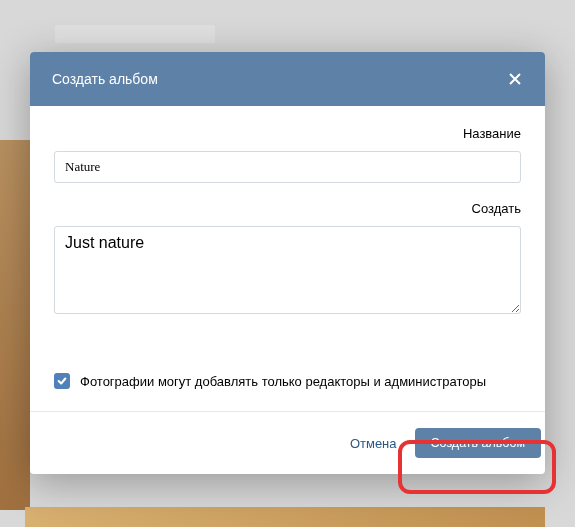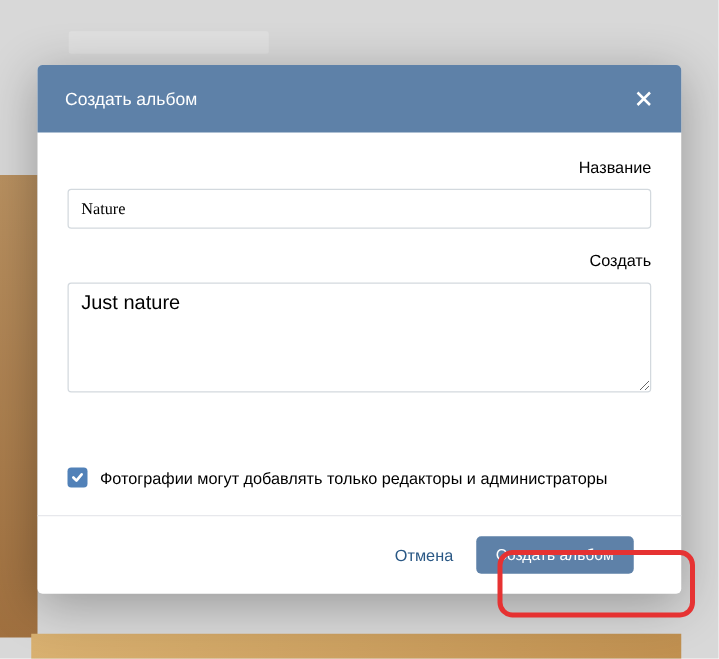--- a/index.html
+++ b/index.html
@@ -120,21 +120,21 @@
   flex-shrink: 0;
 }
 .checkbox svg { width: 10px; height: 10px; }
 .checkbox svg path { stroke: #fff; stroke-width: 2.5; fill: none; stroke-linecap: round; stroke-linejoin: round; }
 .checkbox-label {
   font-size: 13px;
   color: #000;
 }
 .modal-footer {
   border-top: 1px solid #e7e8ec;
-  padding: 16px 38px;
+  padding: 16px 4px;
   display: flex;
   justify-content: flex-end;
   align-items: center;
   gap: 18px;
 }
 .cancel-link {
   color: #2a5885;
   font-size: 13px;
   font-weight: 500;
   cursor: pointer;

